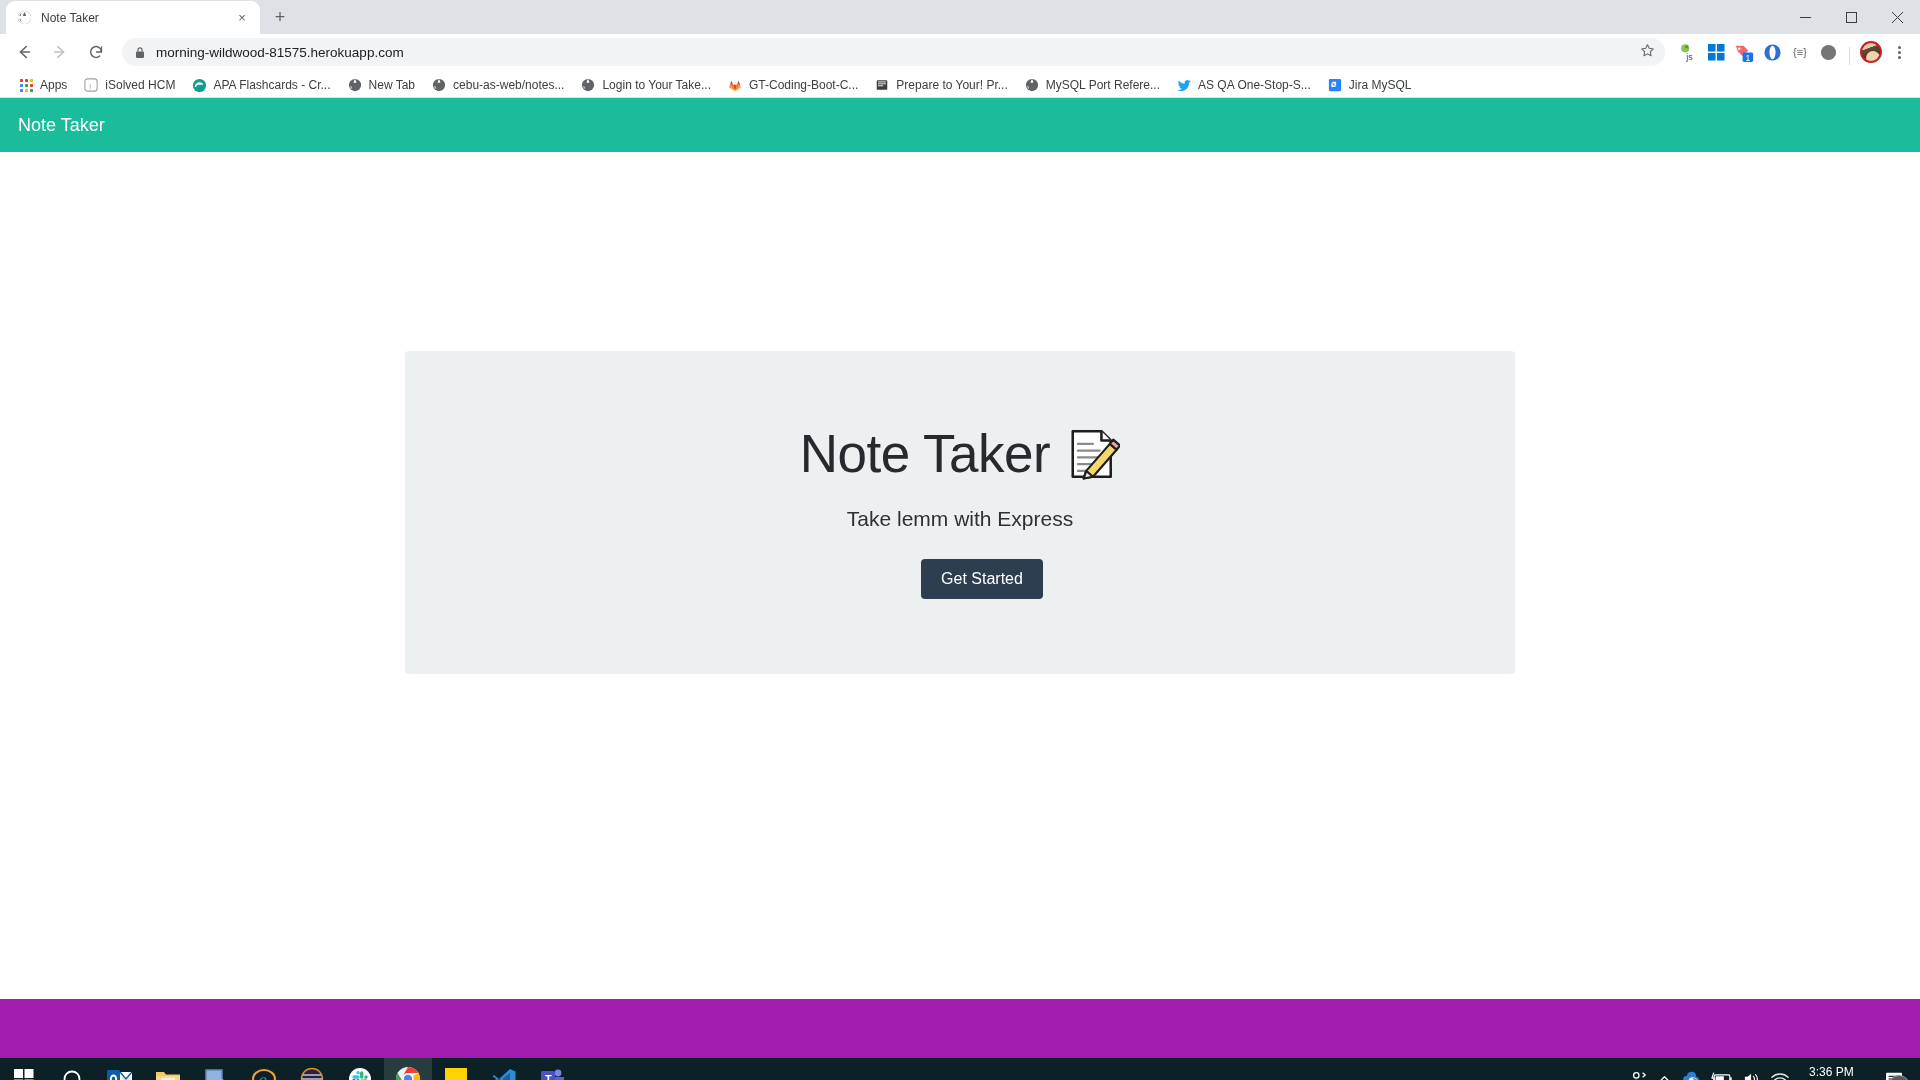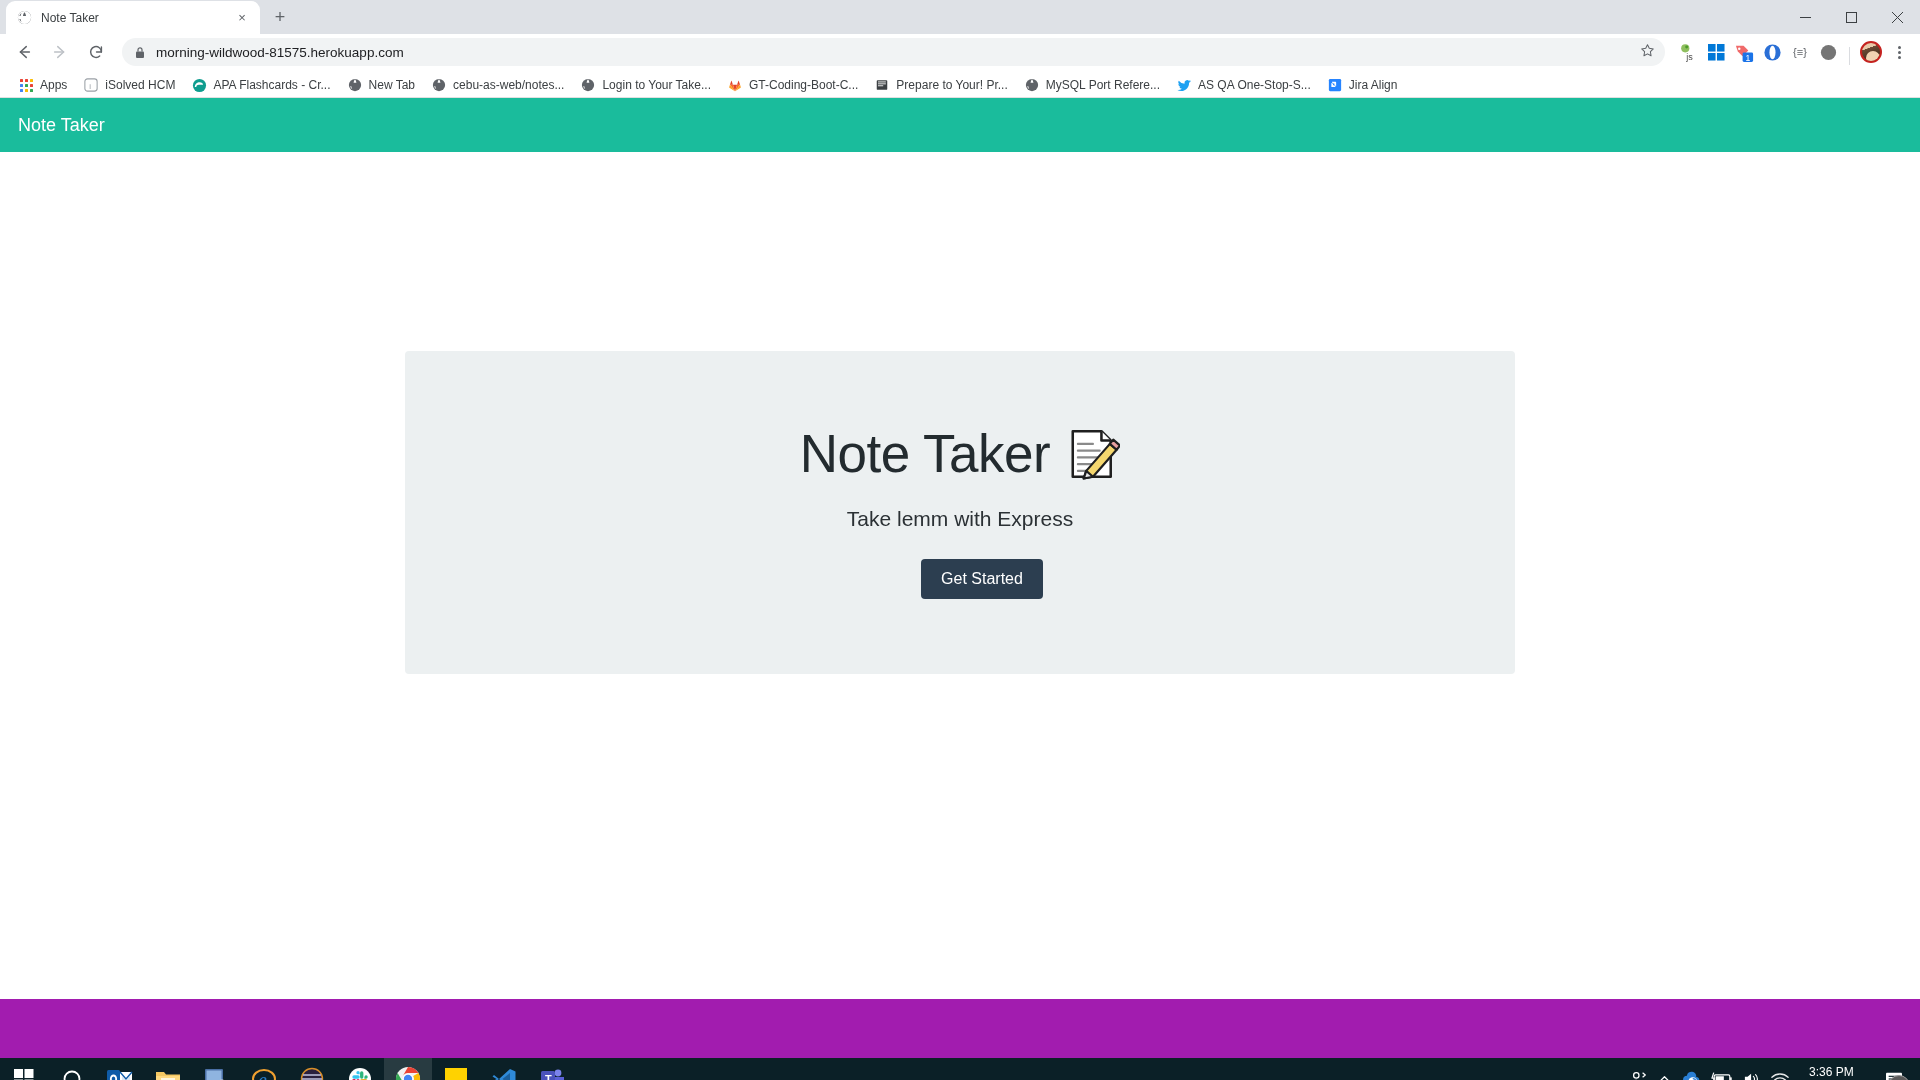--- a/index.html
+++ b/index.html
@@ -388,21 +388,21 @@
     </div>
 
     <div class="bm">
       <span class="bm-ico">
         <svg width="14" height="14" viewBox="0 0 16 16">
           <rect x="1" y="1" width="14" height="14" rx="1.5" fill="#2684ff"></rect>
           <path d="M11.5 4.2H7.3a2.2 2.2 0 002.2 2.2h.8v.77a2.2 2.2 0 002.2 2.2V4.9a.7.7 0 00-.7-.7z" fill="#ffffff" transform="translate(-2.2,0.5) scale(0.92)"></path>
           <path d="M4.5 11.5h4.2a2.2 2.2 0 00-2.2-2.2h-.8V8.5a2.2 2.2 0 00-2.2-2.2v4.5c0 .4.3.7.7.7z" fill="#ffffff" transform="translate(0.6,-0.2) scale(0.92)"></path>
         </svg>
       </span>
-      <span class="bm-label">Jira Align</span>
+      <span class="bm-label">Jira MySQL</span>
     </div>
   </div>
 
   <div class="page">
     <div class="navbar">
       <span class="navbar-brand">Note Taker</span>
     </div>
 
     <div class="jumbo">
       <h1>

